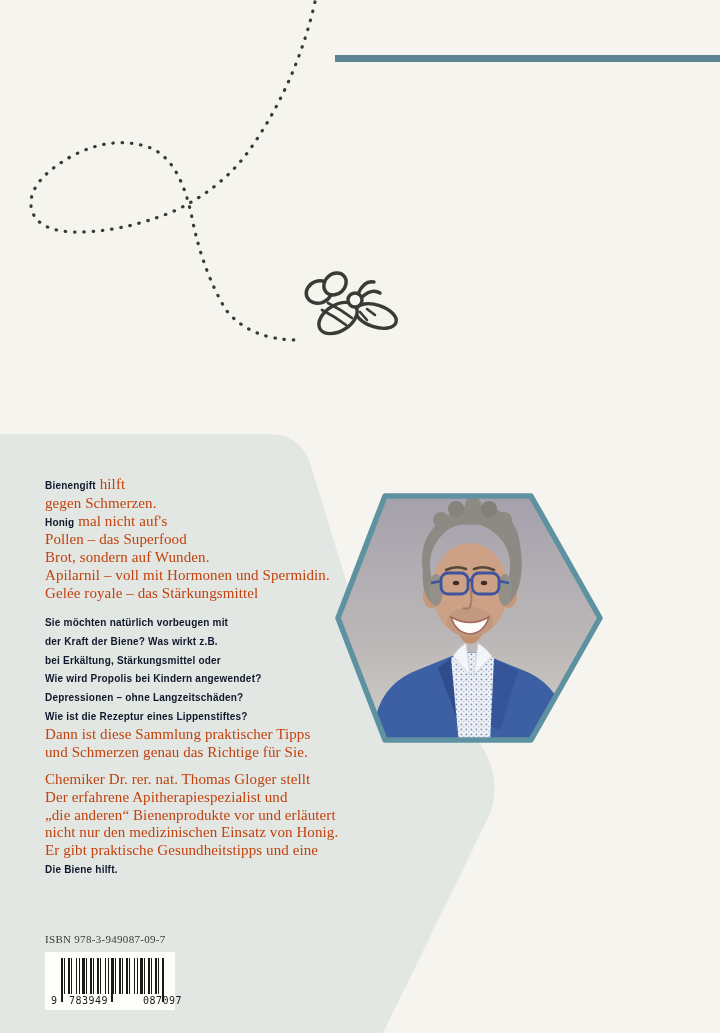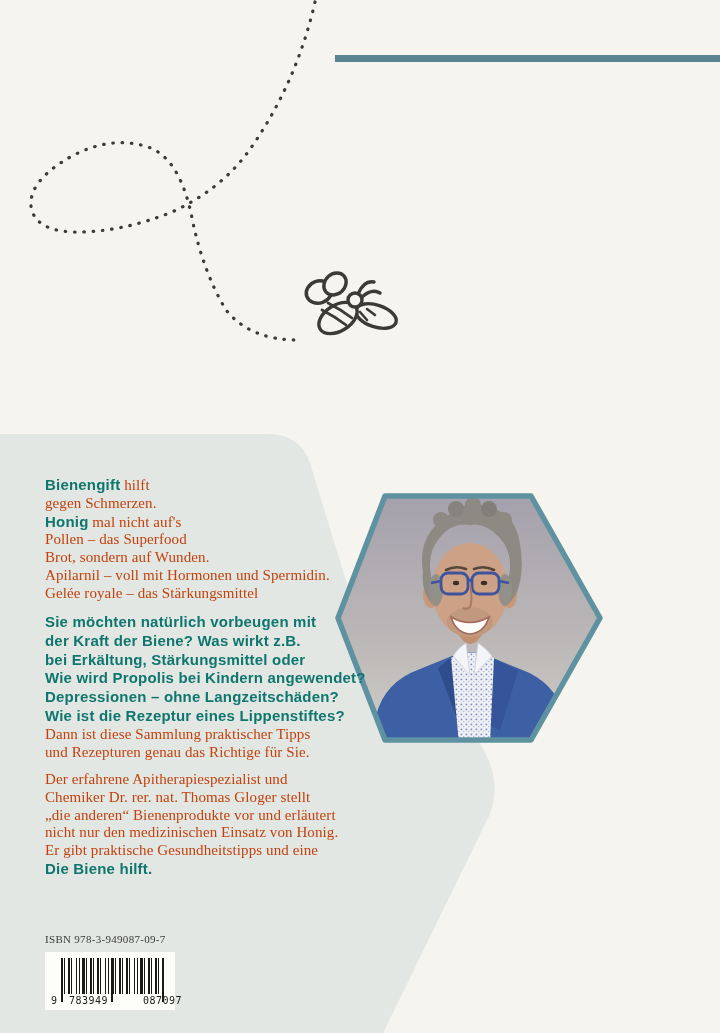--- a/index.html
+++ b/index.html
@@ -19,21 +19,21 @@
   .hex-wrap{position:absolute;left:320px;top:478px;width:298px;height:286px;}
   .text-block{
     position:absolute;left:45px;width:330px;
     font-size:15px;line-height:17.8px;color:#33322d;
     letter-spacing:0.1px;
   }
   .text-line{white-space:nowrap;}
   .seg-serif{font-family:"Liberation Serif", serif;color:#c2410c;}
   .seg-teal{
     font-family:"Liberation Sans", sans-serif;font-weight:700;
-    color:#0f766e;font-size:15px;letter-spacing:0.2px;
+    color:#0f172a;font-size:10px;letter-spacing:0.2px;
   }
   #block-intro{top:476px;}
   #block-questions{top:613px;}
   #block-author{top:771px;}
   .isbn-label{
     position:absolute;left:45px;top:933px;
     font-family:Liberation Serif, serif;
     font-size:11px;color:#3b3a36;letter-spacing:0.3px;
   }
   .barcode-box{
@@ -163,25 +163,25 @@
       <div class="text-line"><span class="seg-serif">Gelée royale – das Stärkungsmittel</span></div>
     </div>
   <div class="text-block" id="block-questions">
       <div class="text-line"><span class="seg-teal">Sie möchten natürlich vorbeugen mit</span></div>
       <div class="text-line"><span class="seg-teal">der Kraft der Biene? Was wirkt z.B.</span></div>
       <div class="text-line"><span class="seg-teal">bei Erkältung, Stärkungsmittel oder</span></div>
       <div class="text-line"><span class="seg-teal">Wie wird Propolis bei Kindern angewendet?</span></div>
       <div class="text-line"><span class="seg-teal">Depressionen – ohne Langzeitschäden?</span></div>
       <div class="text-line"><span class="seg-teal">Wie ist die Rezeptur eines Lippenstiftes?</span></div>
       <div class="text-line"><span class="seg-serif">Dann ist diese Sammlung praktischer Tipps</span></div>
-      <div class="text-line"><span class="seg-serif">und Rezepturen genau das Richtige für Sie.</span></div>
+      <div class="text-line"><span class="seg-serif">und Schmerzen genau das Richtige für Sie.</span></div>
     </div>
   <div class="text-block" id="block-author">
+      <div class="text-line"><span class="seg-serif">Chemiker Dr. rer. nat. Thomas Gloger stellt</span></div>
       <div class="text-line"><span class="seg-serif">Der erfahrene Apitherapiespezialist und</span></div>
-      <div class="text-line"><span class="seg-serif">Chemiker Dr. rer. nat. Thomas Gloger stellt</span></div>
       <div class="text-line"><span class="seg-serif">„die anderen“ Bienenprodukte vor und erläutert</span></div>
       <div class="text-line"><span class="seg-serif">nicht nur den medizinischen Einsatz von Honig.</span></div>
       <div class="text-line"><span class="seg-serif">Er gibt praktische Gesundheitstipps und eine</span></div>
       <div class="text-line"><span class="seg-teal">Die Biene hilft.</span></div>
     </div>
 
   <div class="isbn-label">ISBN 978-3-949087-09-7</div>
   <div class="barcode-box">
     <div class="bars"></div>
     <div class="guard g1"></div>

